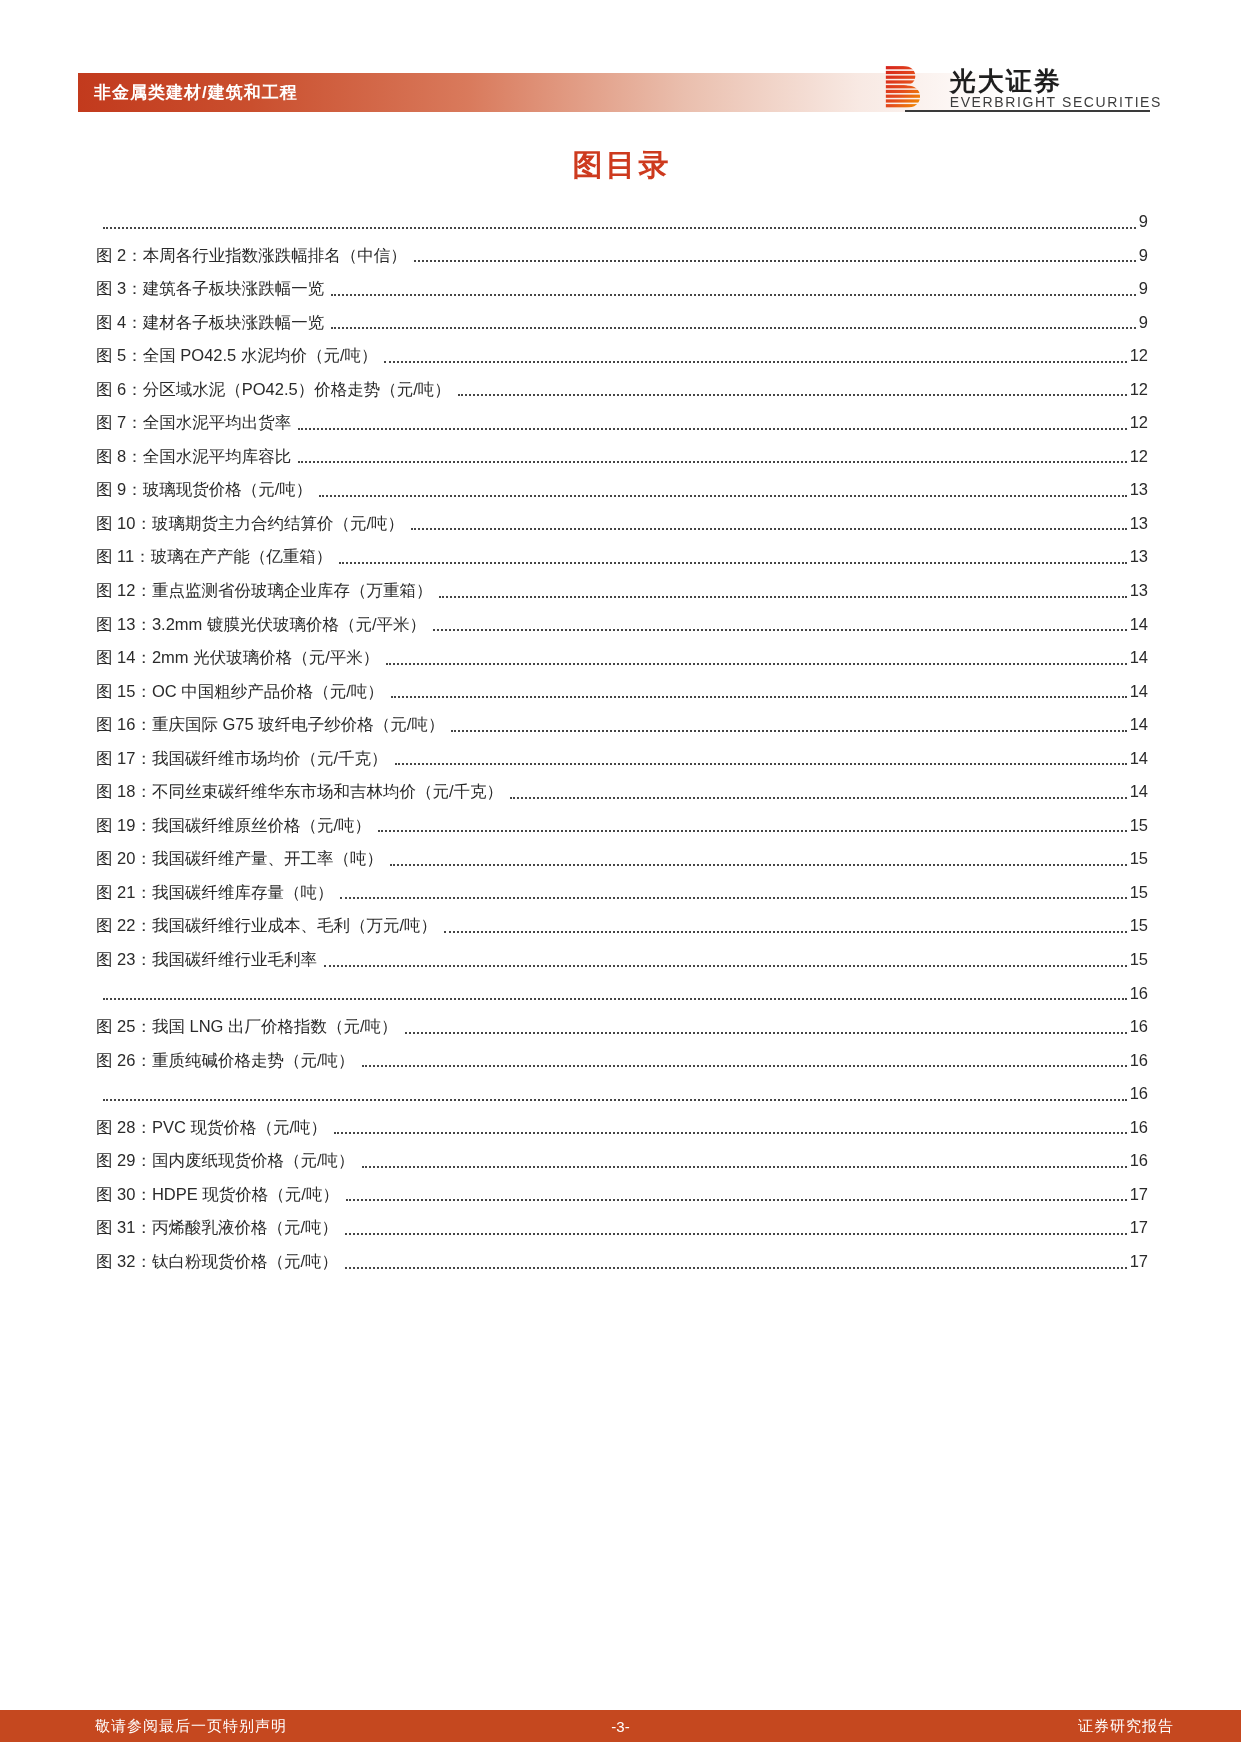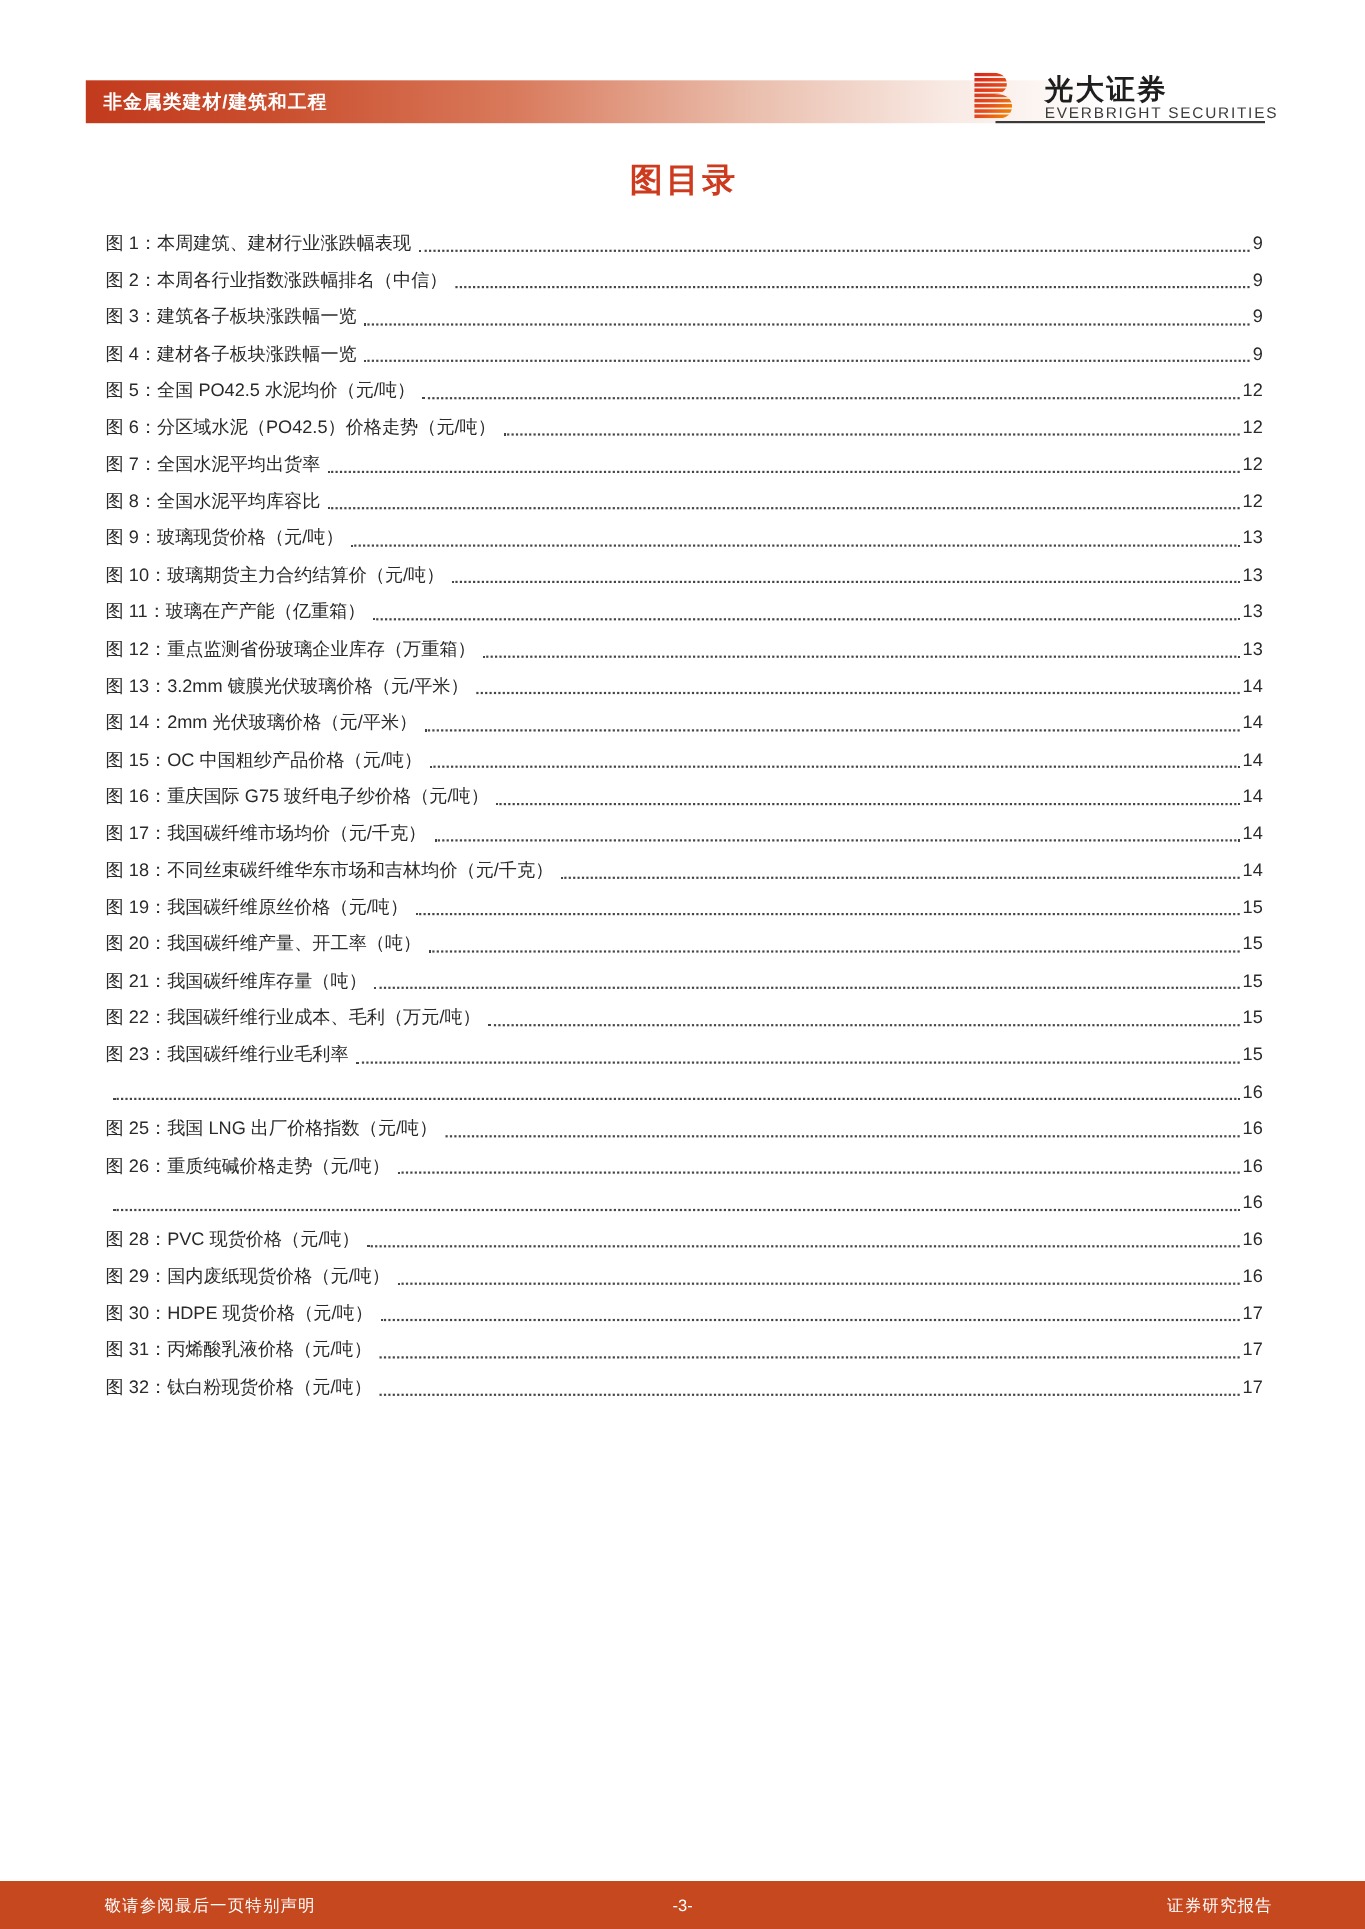--- a/index.html
+++ b/index.html
@@ -63,24 +63,24 @@
   }
   .toc-label{white-space:nowrap;}
   .dots{
     flex:1;align-self:flex-end;
     border-bottom:2px dotted #454545;
     margin:0 3px 10px 7px;min-width:20px;
   }
   .toc-page{white-space:nowrap;}
   
   .footer-bar{
-    position:absolute;left:0;right:0;top:1710px;height:44px;
+    position:absolute;left:0;right:0;top:1710px;height:32px;
     background:var(--footer-bg);
     display:flex;align-items:center;justify-content:space-between;
-    padding:0 84px 0 95px;
+    padding:0 67px 0 95px;
     color:#fff;font-size:15px;
   }
   .footer-center{
     position:absolute;left:50%;transform:translateX(-50%);
     white-space:nowrap;
   }
   .footer-left,.footer-right{white-space:nowrap;letter-spacing:1px;}
 </style>
 </head>
 <body>
@@ -122,21 +122,20 @@
       <span class="logo-en">EVERBRIGHT SECURITIES</span>
     </div>
   </div>
 
   <div class="logo-rule"></div>
 
   <div class="main">
     <div class="toc-title">图目录</div>
     <div class="toc-list" id="toc-list">
   <div class="toc-row">
-    <span class="toc-label">图 1：本周建筑、建材行业涨跌幅表现</span>
     <span class="dots"></span>
     <span class="toc-page">9</span>
   </div>
 
   <div class="toc-row">
     <span class="toc-label">图 2：本周各行业指数涨跌幅排名（中信）</span>
     <span class="dots"></span>
     <span class="toc-page">9</span>
   </div>
 

